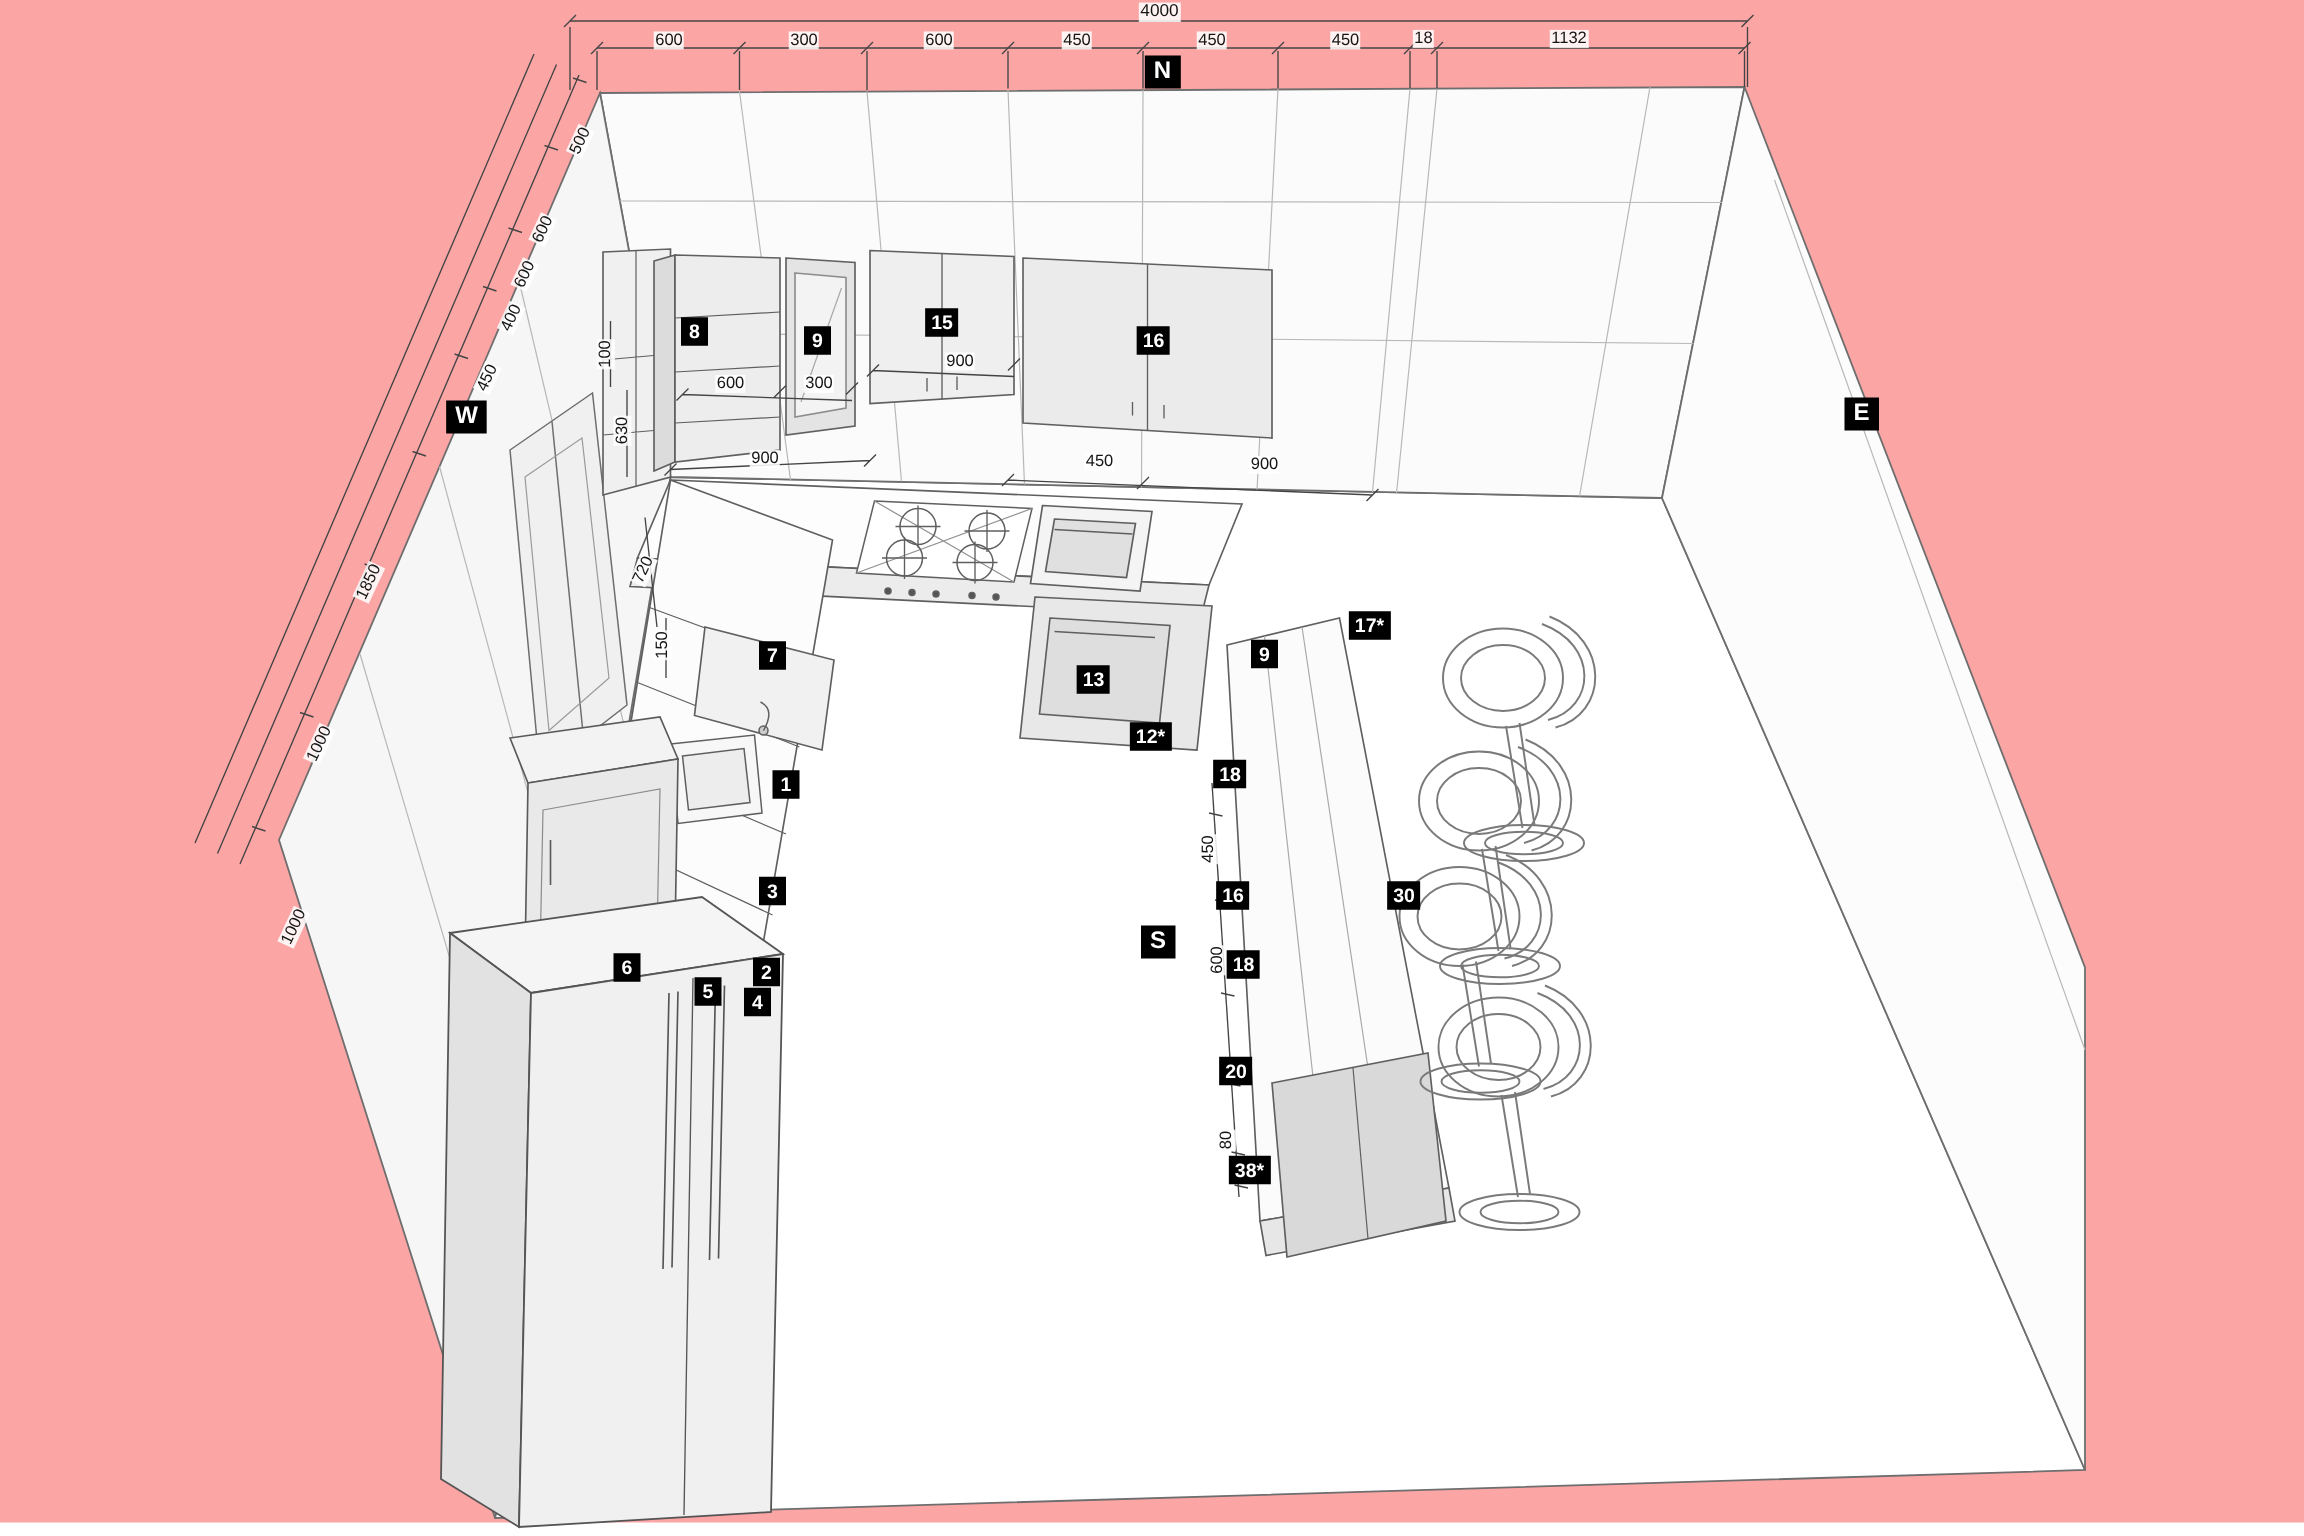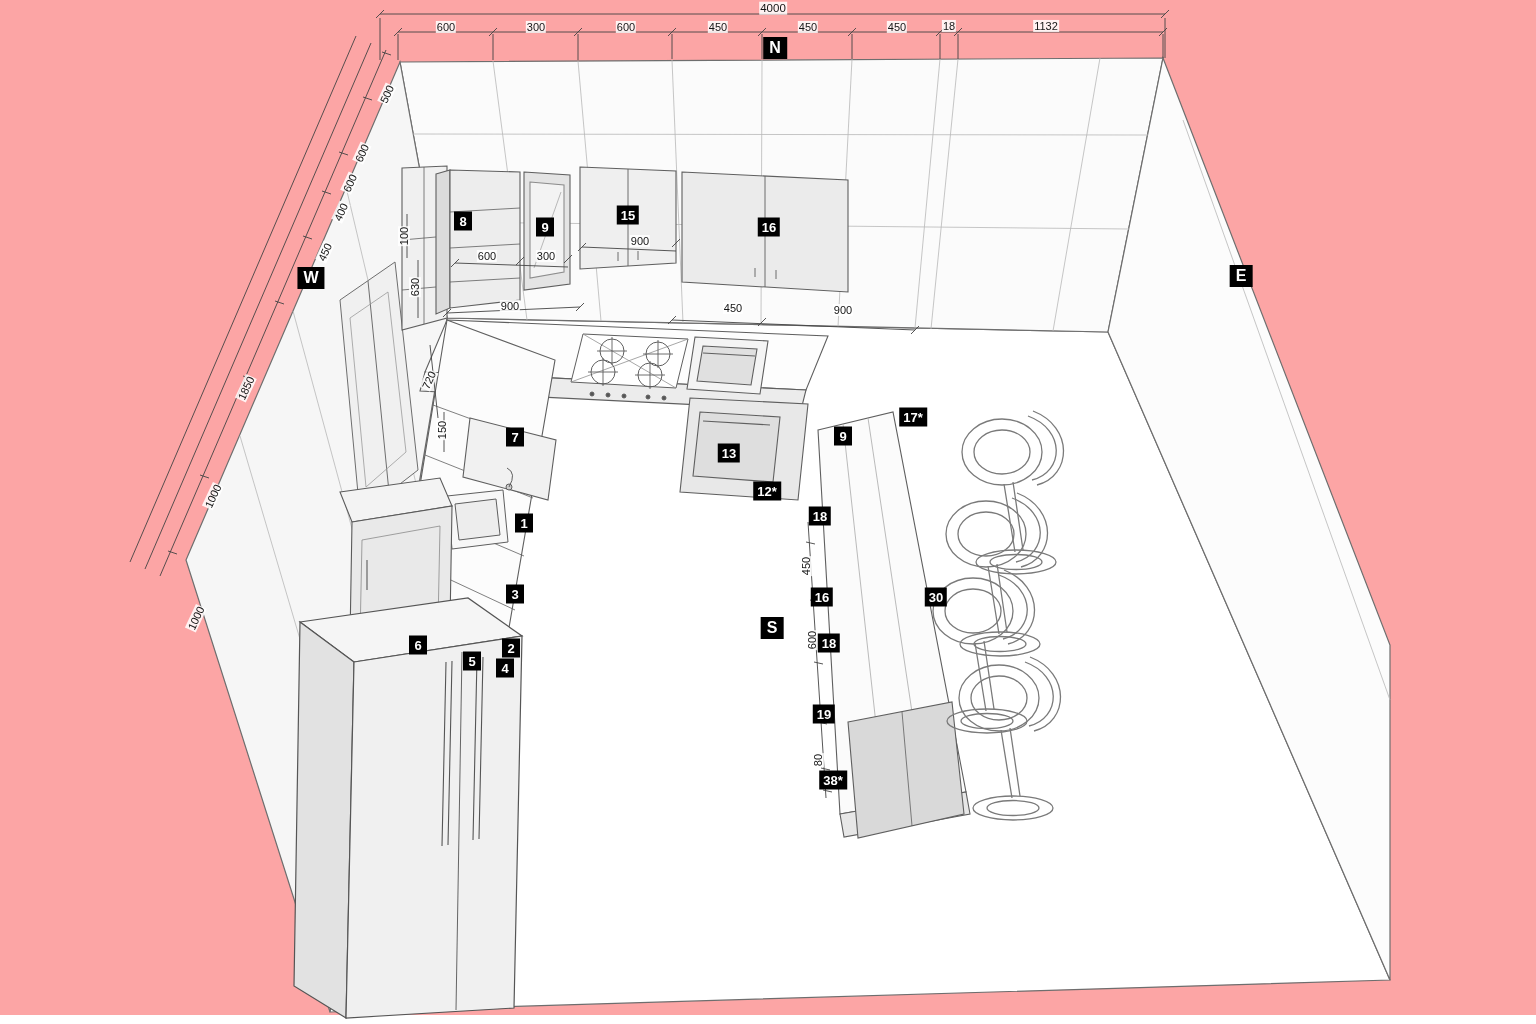--- a/index.html
+++ b/index.html
@@ -214,21 +214,21 @@
     <span class="marker" style="left:545px;top:227px">9</span>
     <span class="marker" style="left:628px;top:215px">15</span>
     <span class="marker" style="left:729px;top:453px">13</span>
     <span class="marker" style="left:767px;top:491px">12*</span>
     <span class="marker" style="left:769px;top:227px">16</span>
     <span class="marker" style="left:843px;top:436px">9</span>
     <span class="marker" style="left:820px;top:516px">18</span>
     <span class="marker" style="left:822px;top:597px">16</span>
     <span class="marker" style="left:913px;top:417px">17*</span>
     <span class="marker" style="left:829px;top:643px">18</span>
-    <span class="marker" style="left:824px;top:714px">19</span>
+    <span class="marker" style="left:824px;top:714px">20</span>
     <span class="marker" style="left:936px;top:597px">30</span>
     <span class="marker" style="left:833px;top:780px">38*</span>
   </div>
 
   <div class="overlay">
     <span class="marker compass" style="left:775px;top:48px">N</span>
     <span class="marker compass" style="left:772px;top:628px">S</span>
     <span class="marker compass" style="left:1241px;top:276px">E</span>
     <span class="marker compass" style="left:311px;top:278px">W</span>
   </div>

